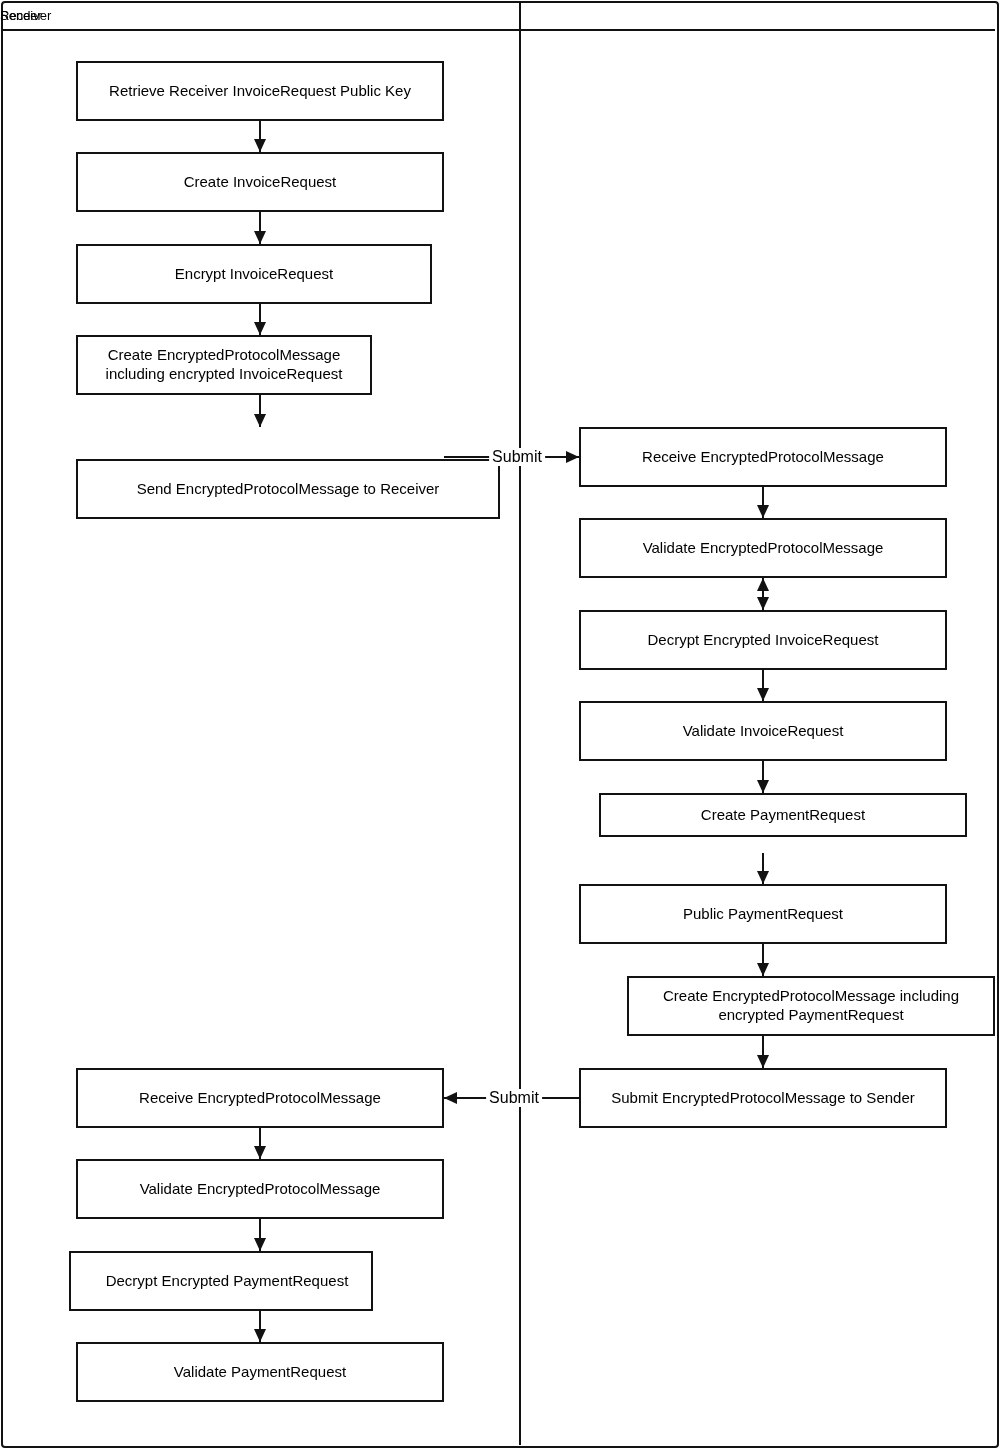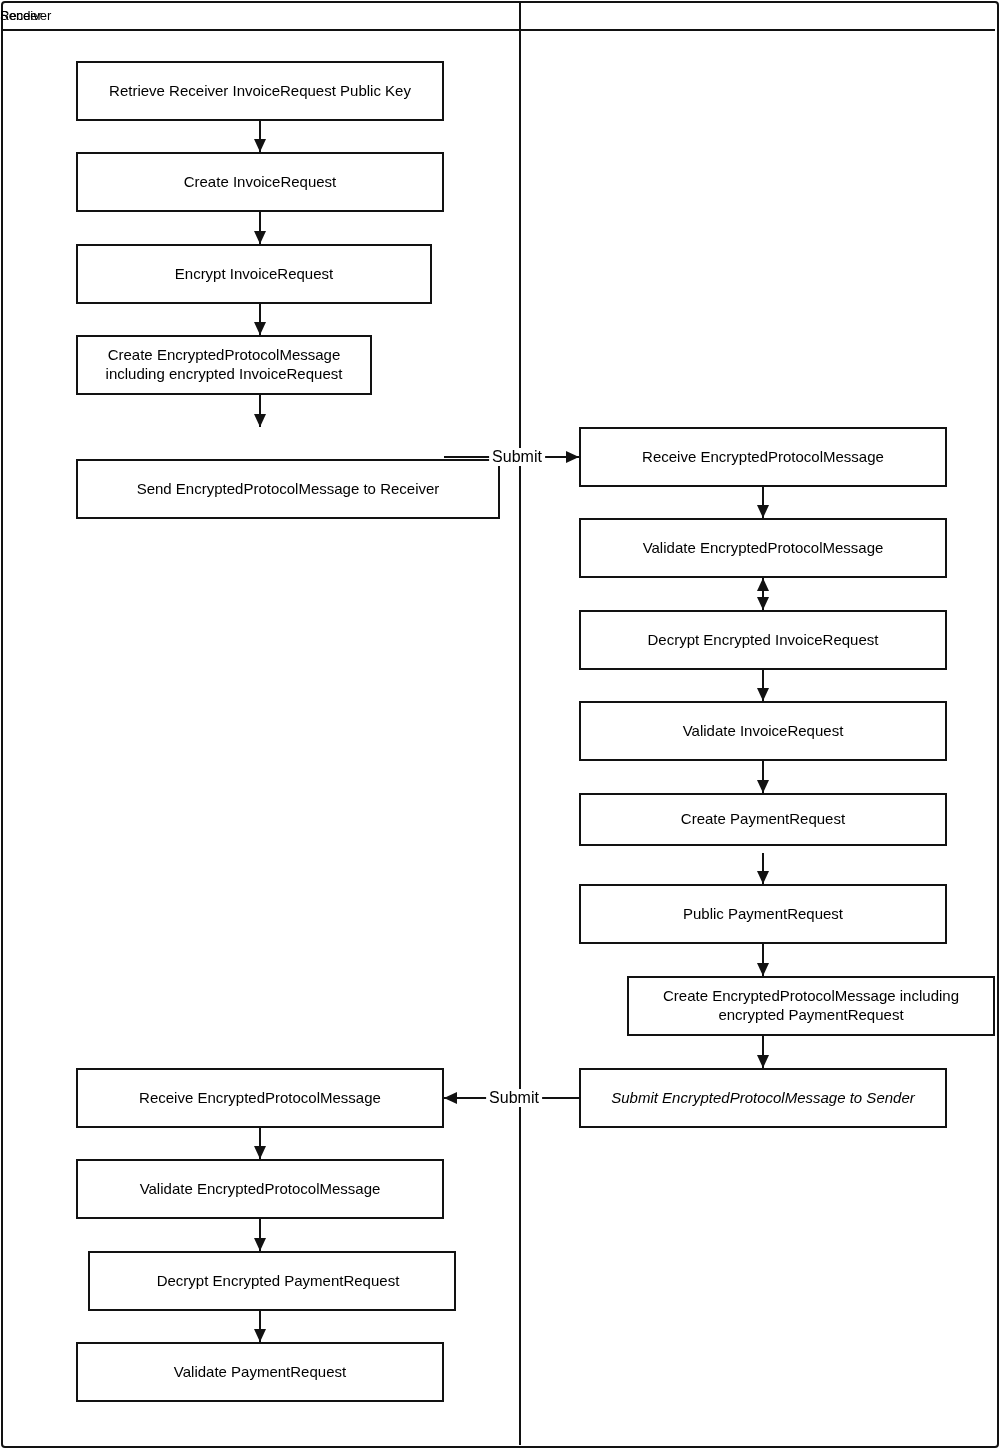--- a/index.html
+++ b/index.html
@@ -115,38 +115,38 @@
       </div>
       <div class="node" style="left: 579px; top: 518px; width: 368px; height: 60px;">
         <span>Validate EncryptedProtocolMessage</span>
       </div>
       <div class="node" style="left: 579px; top: 610px; width: 368px; height: 60px;">
         <span>Decrypt Encrypted InvoiceRequest</span>
       </div>
       <div class="node" style="left: 579px; top: 701px; width: 368px; height: 60px; justify-content: center;">
         <span>Validate InvoiceRequest</span>
       </div>
-      <div class="node" style="left: 579px; top: 793px; width: 368px; height: 53px;">
+      <div class="node" style="left: 599px; top: 793px; width: 368px; height: 44px;">
         <span>Create PaymentRequest</span>
       </div>
       <div class="node" style="left: 579px; top: 884px; width: 368px; height: 60px;">
         <span>Public PaymentRequest</span>
       </div>
       <div class="node" style="left: 579px; top: 976px; width: 368px; height: 60px; margin-left: 48px;">
         <span>Create EncryptedProtocolMessage including encrypted PaymentRequest</span>
       </div>
-      <div class="node" style="left: 579px; top: 1068px; width: 368px; height: 60px; font-style: italic;">
+      <div class="node" style="left: 579px; top: 1068px; width: 368px; height: 60px;">
         <span>Submit EncryptedProtocolMessage to Sender</span>
       </div>
       <div class="node" style="left: 76px; top: 1068px; width: 368px; height: 60px;">
         <span>Receive EncryptedProtocolMessage</span>
       </div>
       <div class="node" style="left: 76px; top: 1159px; width: 368px; height: 60px;">
         <span>Validate EncryptedProtocolMessage</span>
       </div>
-      <div class="node" style="left: 88px; top: 1251px; width: 368px; height: 60px; padding-left: 24px;">
+      <div class="node" style="left: 69px; top: 1251px; width: 304px; height: 60px; padding-left: 24px;">
         <span>Decrypt Encrypted PaymentRequest</span>
       </div>
       <div class="node" style="left: 76px; top: 1342px; width: 368px; height: 60px;">
         <span>Validate PaymentRequest</span>
       </div>
     </div>
 </div>
 
 </body></html>

